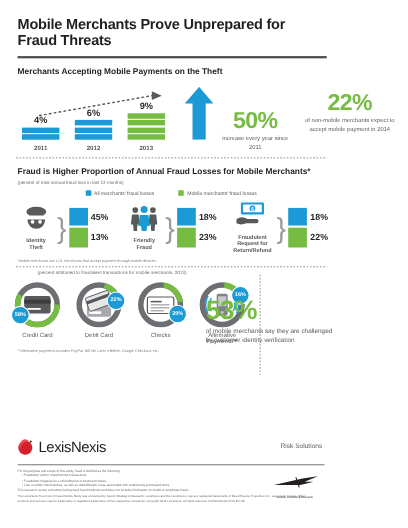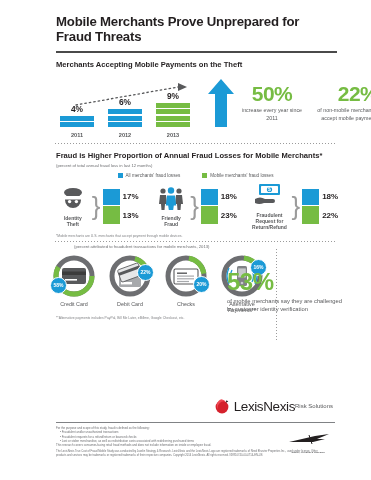--- a/index.html
+++ b/index.html
@@ -3,21 +3,21 @@
 <meta charset="utf-8">
 <style>
   * { box-sizing: border-box; margin: 0; padding: 0; }
   html, body {
     width: 371px; height: 480px;
     background: #ffffff;
     font-family: "Liberation Sans", sans-serif;
     color: #3c3c3c;
     overflow: hidden;
   }
-  .page { position: relative; width: 311px; height: 480px; background:#fff;margin-left:40px; }
+  .page { position: relative; width: 311px; height: 480px; background:#fff; }
 
   
   .title {
     font-size: 13.2px; font-weight: bold; color: #231f20;
     letter-spacing: -0.2px;
     padding: 14px 14px 0 16px;
     line-height: 1.15;
   }
   .title-rule {
     height: 1.6px; background: #4a4a4a;
@@ -58,21 +58,21 @@
   .barstack { display: flex; flex-direction: column; gap: 1.6px; }
   .seg { height: 5px; }
   .seg.blue { background: #1b9ad6; }
   .seg.green { background: #76bc43; }
   .barcol .yr {
     position: absolute; left: 0; right: 0; bottom: -11px;
     font-size: 5.6px; font-weight: bold; color: #58595b;
   }
 
   .bigarrow { position: absolute; left: 168px; top: 10px; }
-  .stat-50 { position: absolute; left: 196px; top: 14px; width: 72px; text-align: center; }
+  .stat-50 { position: absolute; left: 196px; top: 30px; width: 72px; text-align: center; }
   .stat-25 { position: absolute; left: 272px; top: 14px; width: 92px; text-align: center; }
   .bignum { font-size: 21px; font-weight: bold; color: #76bc43; line-height: 1; letter-spacing:-0.5px;}
   .statcap { font-size: 5.3px; color: #58595b; line-height: 1.35; margin-top: 3px; }
 
   
   .legend {
     display: flex; justify-content: center; gap: 22px;
     margin-top: 5px; font-size: 4.6px; color: #58595b;
   }
   .legend .it { display: flex; align-items: center; gap: 3px; }
@@ -117,21 +117,21 @@
     font-size: 5.4px; color: #58595b; text-align: center;
     margin-top: 2px; line-height: 1.2;
   }
   .stat-53 { position: absolute; right: 6px; top: 28px; width: 118px; }
   .stat-53 .bignum { font-size: 24px; }
   .stat-53 .statcap { font-size: 5.8px; margin-top: 4px; }
 
   
   .footer { position: absolute; left: 0; right: 0; bottom: 0; height: 88px; }
   .logorow {
-    display: flex; align-items: center; justify-content: flex-end;
+    display: flex; align-items: center; justify-content: space-between;
     padding: 0 18px 0 16px; height: 28px;
   }
   .lexis { display: flex; align-items: center; gap: 4px; }
   .lexis-word { font-size: 13.5px; color: #231f20; letter-spacing: -0.4px; }
   .risk { font-size: 6px; color: #58595b; }
   .footrule { height: 0.8px; background: #808285; margin: 2px 16px 0 16px; }
   .fineprint { padding: 3px 16px 0 16px; font-size: 2.9px; color: #6d6e71; line-height: 1.5; }
   .fineprint .bullet { padding-left: 4px; }
   .assoc { position: absolute; right: 12px; bottom: 26px; width: 62px; text-align: center; }
   .assoc .atxt { font-size: 2.4px; color: #58595b; font-weight: bold; margin-top: 1px; }
@@ -230,21 +230,21 @@
         </svg>
         <div class="lbl">
           <span>Identity</span><br>
           <span>Theft</span>
         </div>
       </div>
       <div class="brace">}</div>
       <div class="fbars">
         <div class="frow">
           <div class="fbar blue"></div>
-          <span class="fval">17%</span>
+          <span class="fval">45%</span>
         </div>
         <div class="frow">
           <div class="fbar green"></div>
           <span class="fval">13%</span>
         </div>
       </div>
     </div>
 
     <div class="fgroup">
       <div class="ficon">

